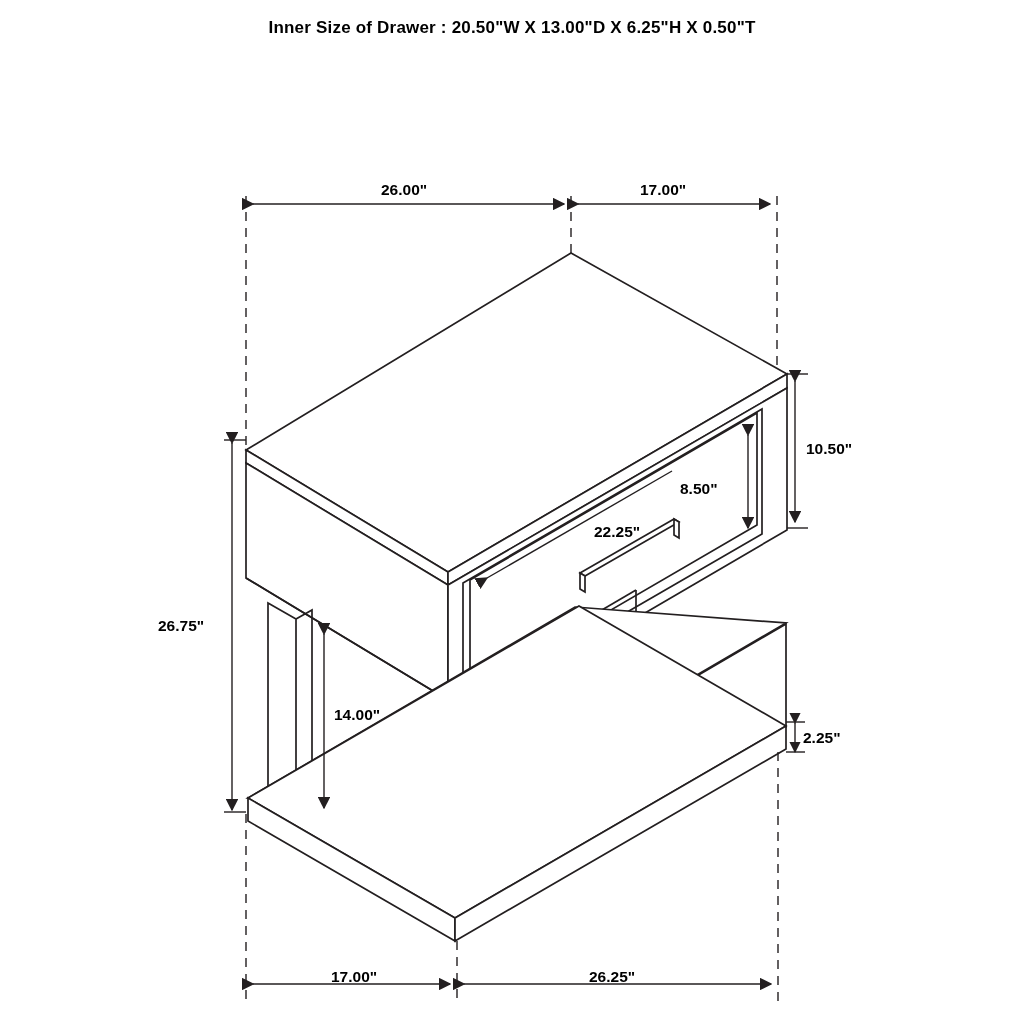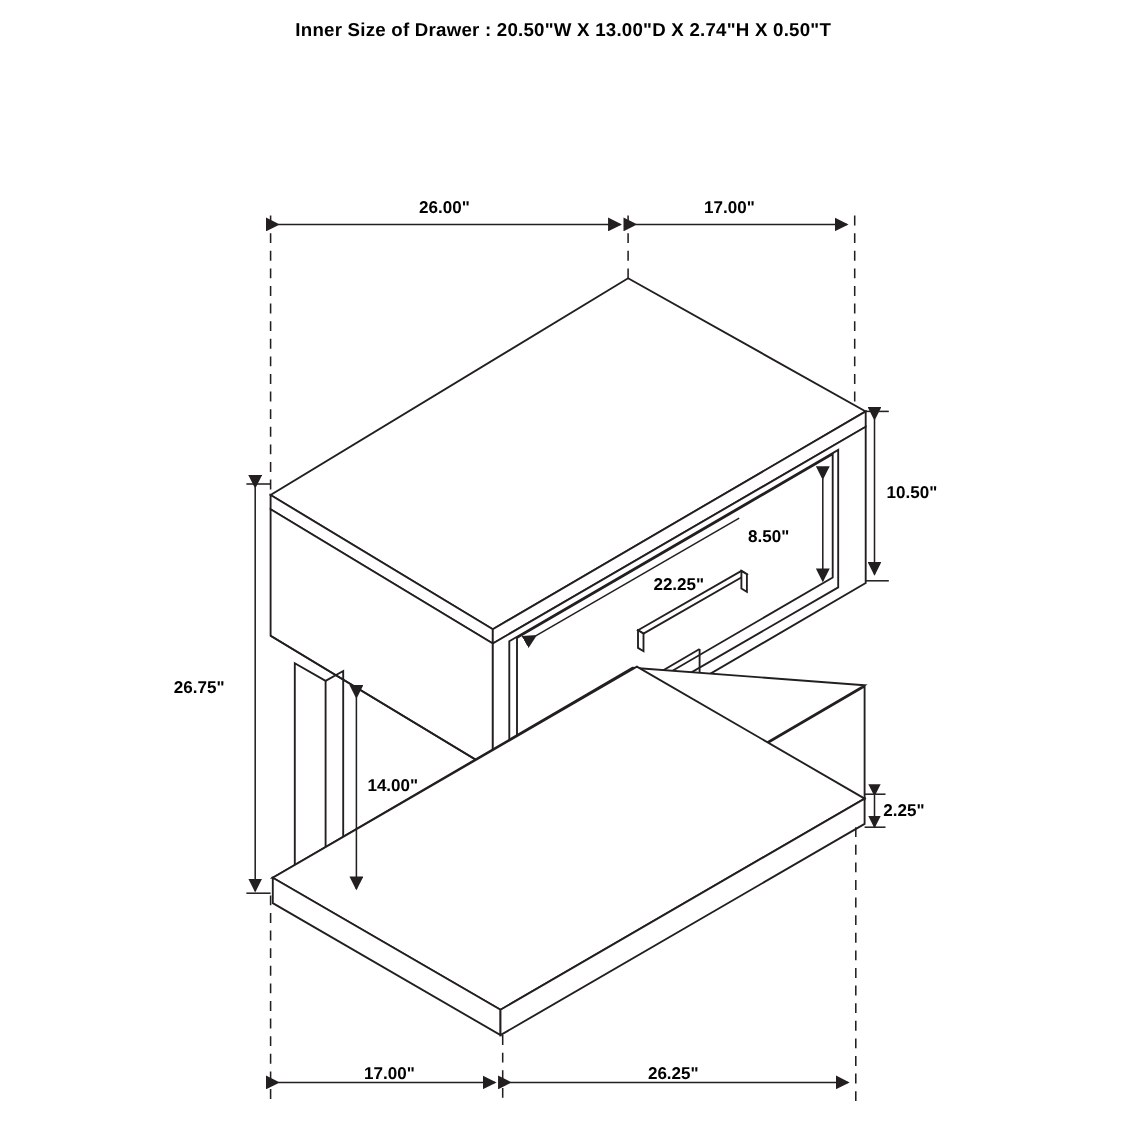--- a/index.html
+++ b/index.html
@@ -41,21 +41,21 @@
     position: absolute;
     font-size: 15.5px;
     font-weight: bold;
     white-space: nowrap;
     color: #000;
   }
 </style>
 </head>
 <body>
 
-<div id="title">Inner Size of Drawer : 20.50"W X 13.00"D X 2.74"H X 0.50"T</div>
+<div id="title">Inner Size of Drawer : 20.50"W X 13.00"D X 6.25"H X 0.50"T</div>
 
 <div id="stage">
   <svg class="diagram" viewBox="0 0 1024 1024" xmlns="http://www.w3.org/2000/svg">
     <defs>
       <marker id="ah" markerWidth="9" markerHeight="9" refX="8" refY="4.5" orient="auto" markerUnits="strokeWidth">
         <path d="M0,0 L9,4.5 L0,9 z" fill="#231f20"></path>
       </marker>
       <marker id="ahs" markerWidth="8" markerHeight="8" refX="7.2" refY="4" orient="auto" markerUnits="strokeWidth">
         <path d="M0,0 L8,4 L0,8 z" fill="#231f20"></path>
       </marker>

